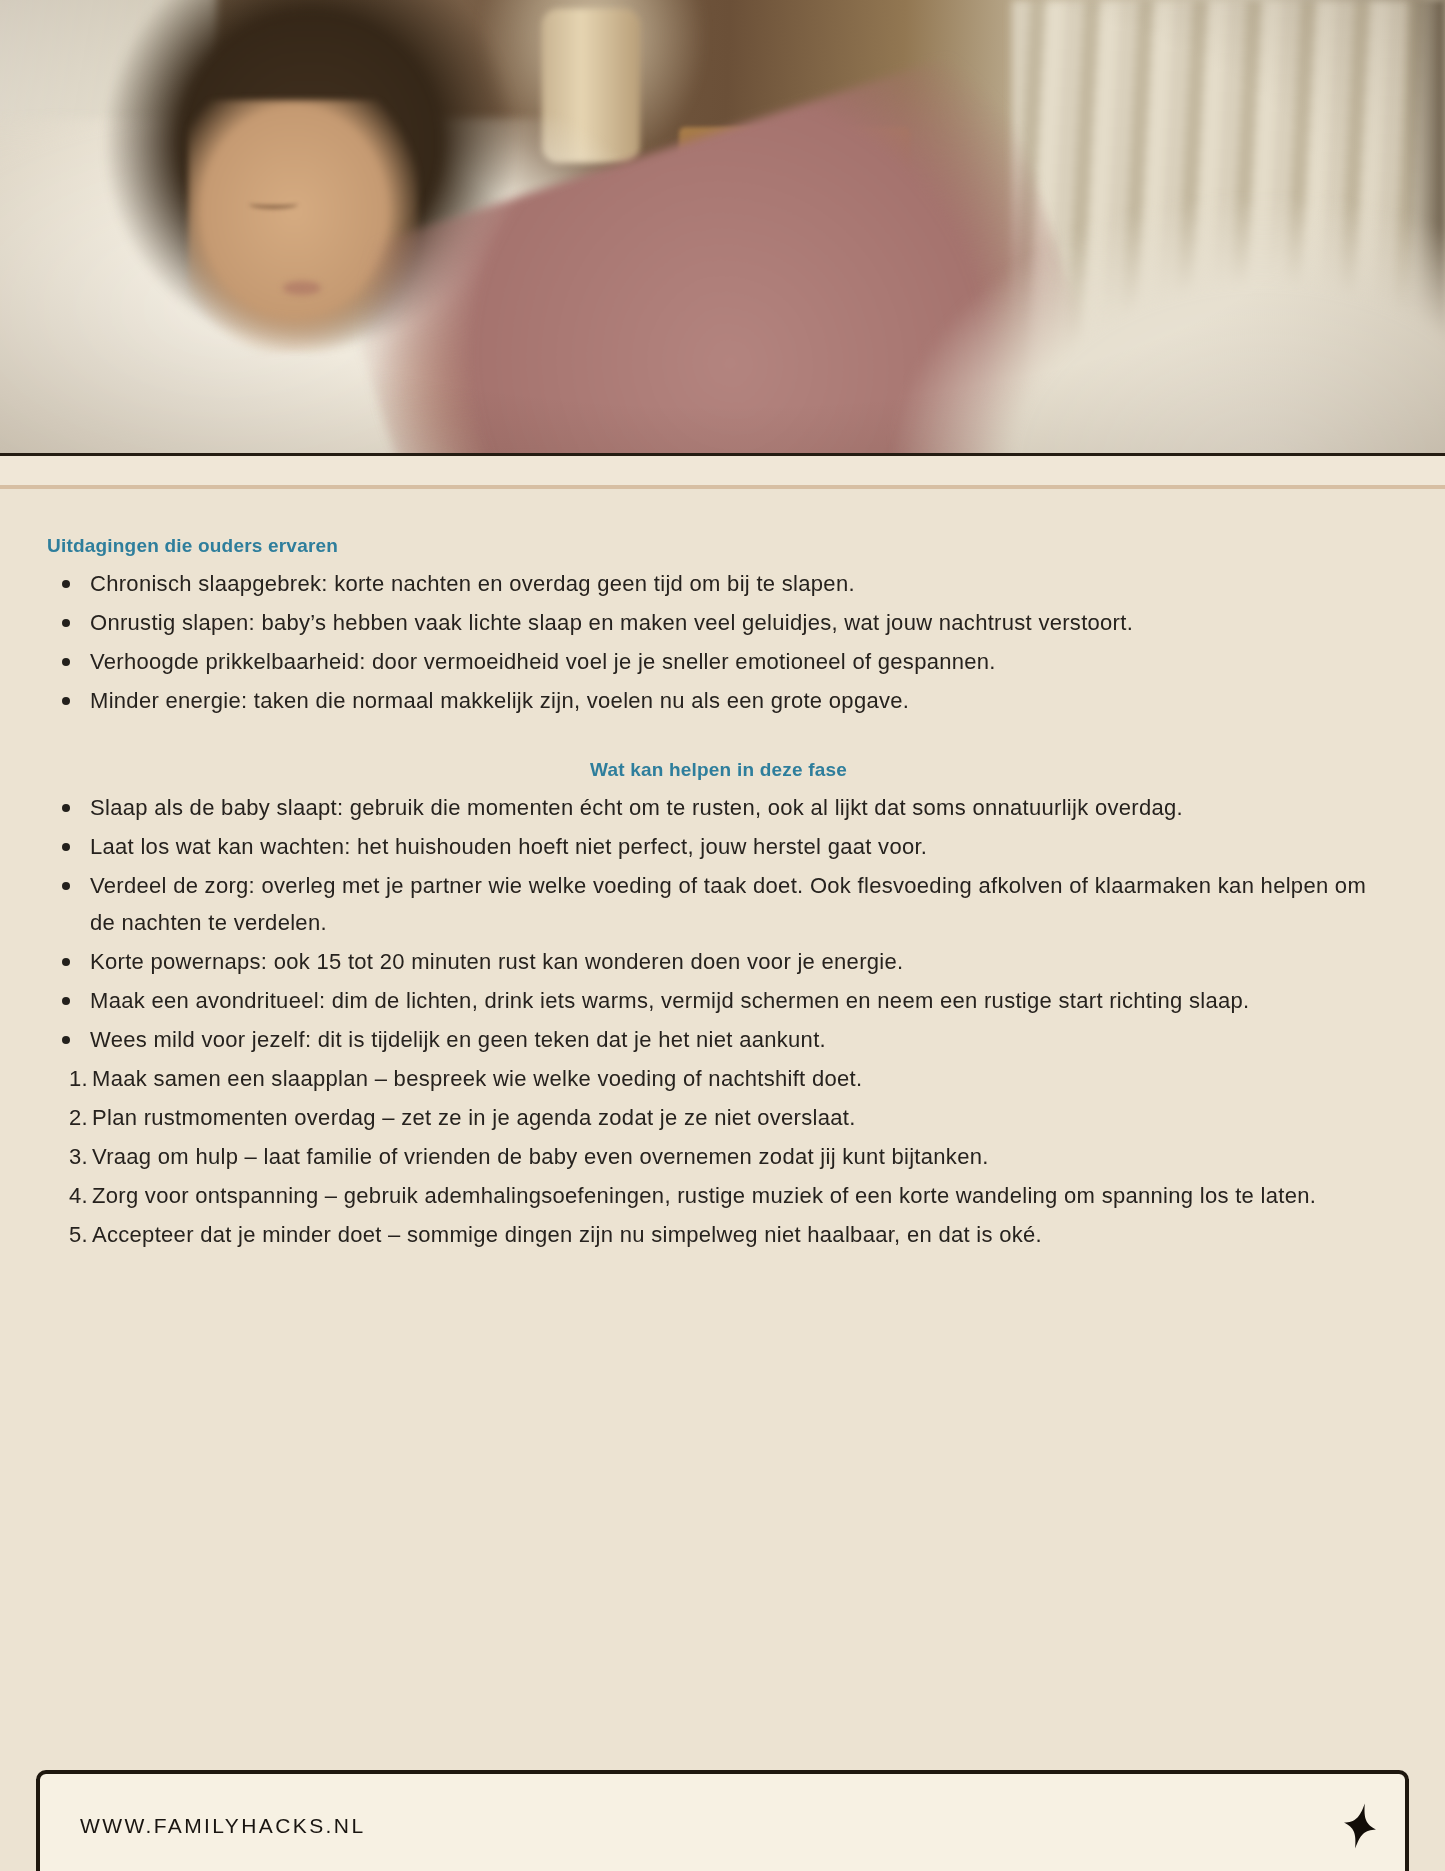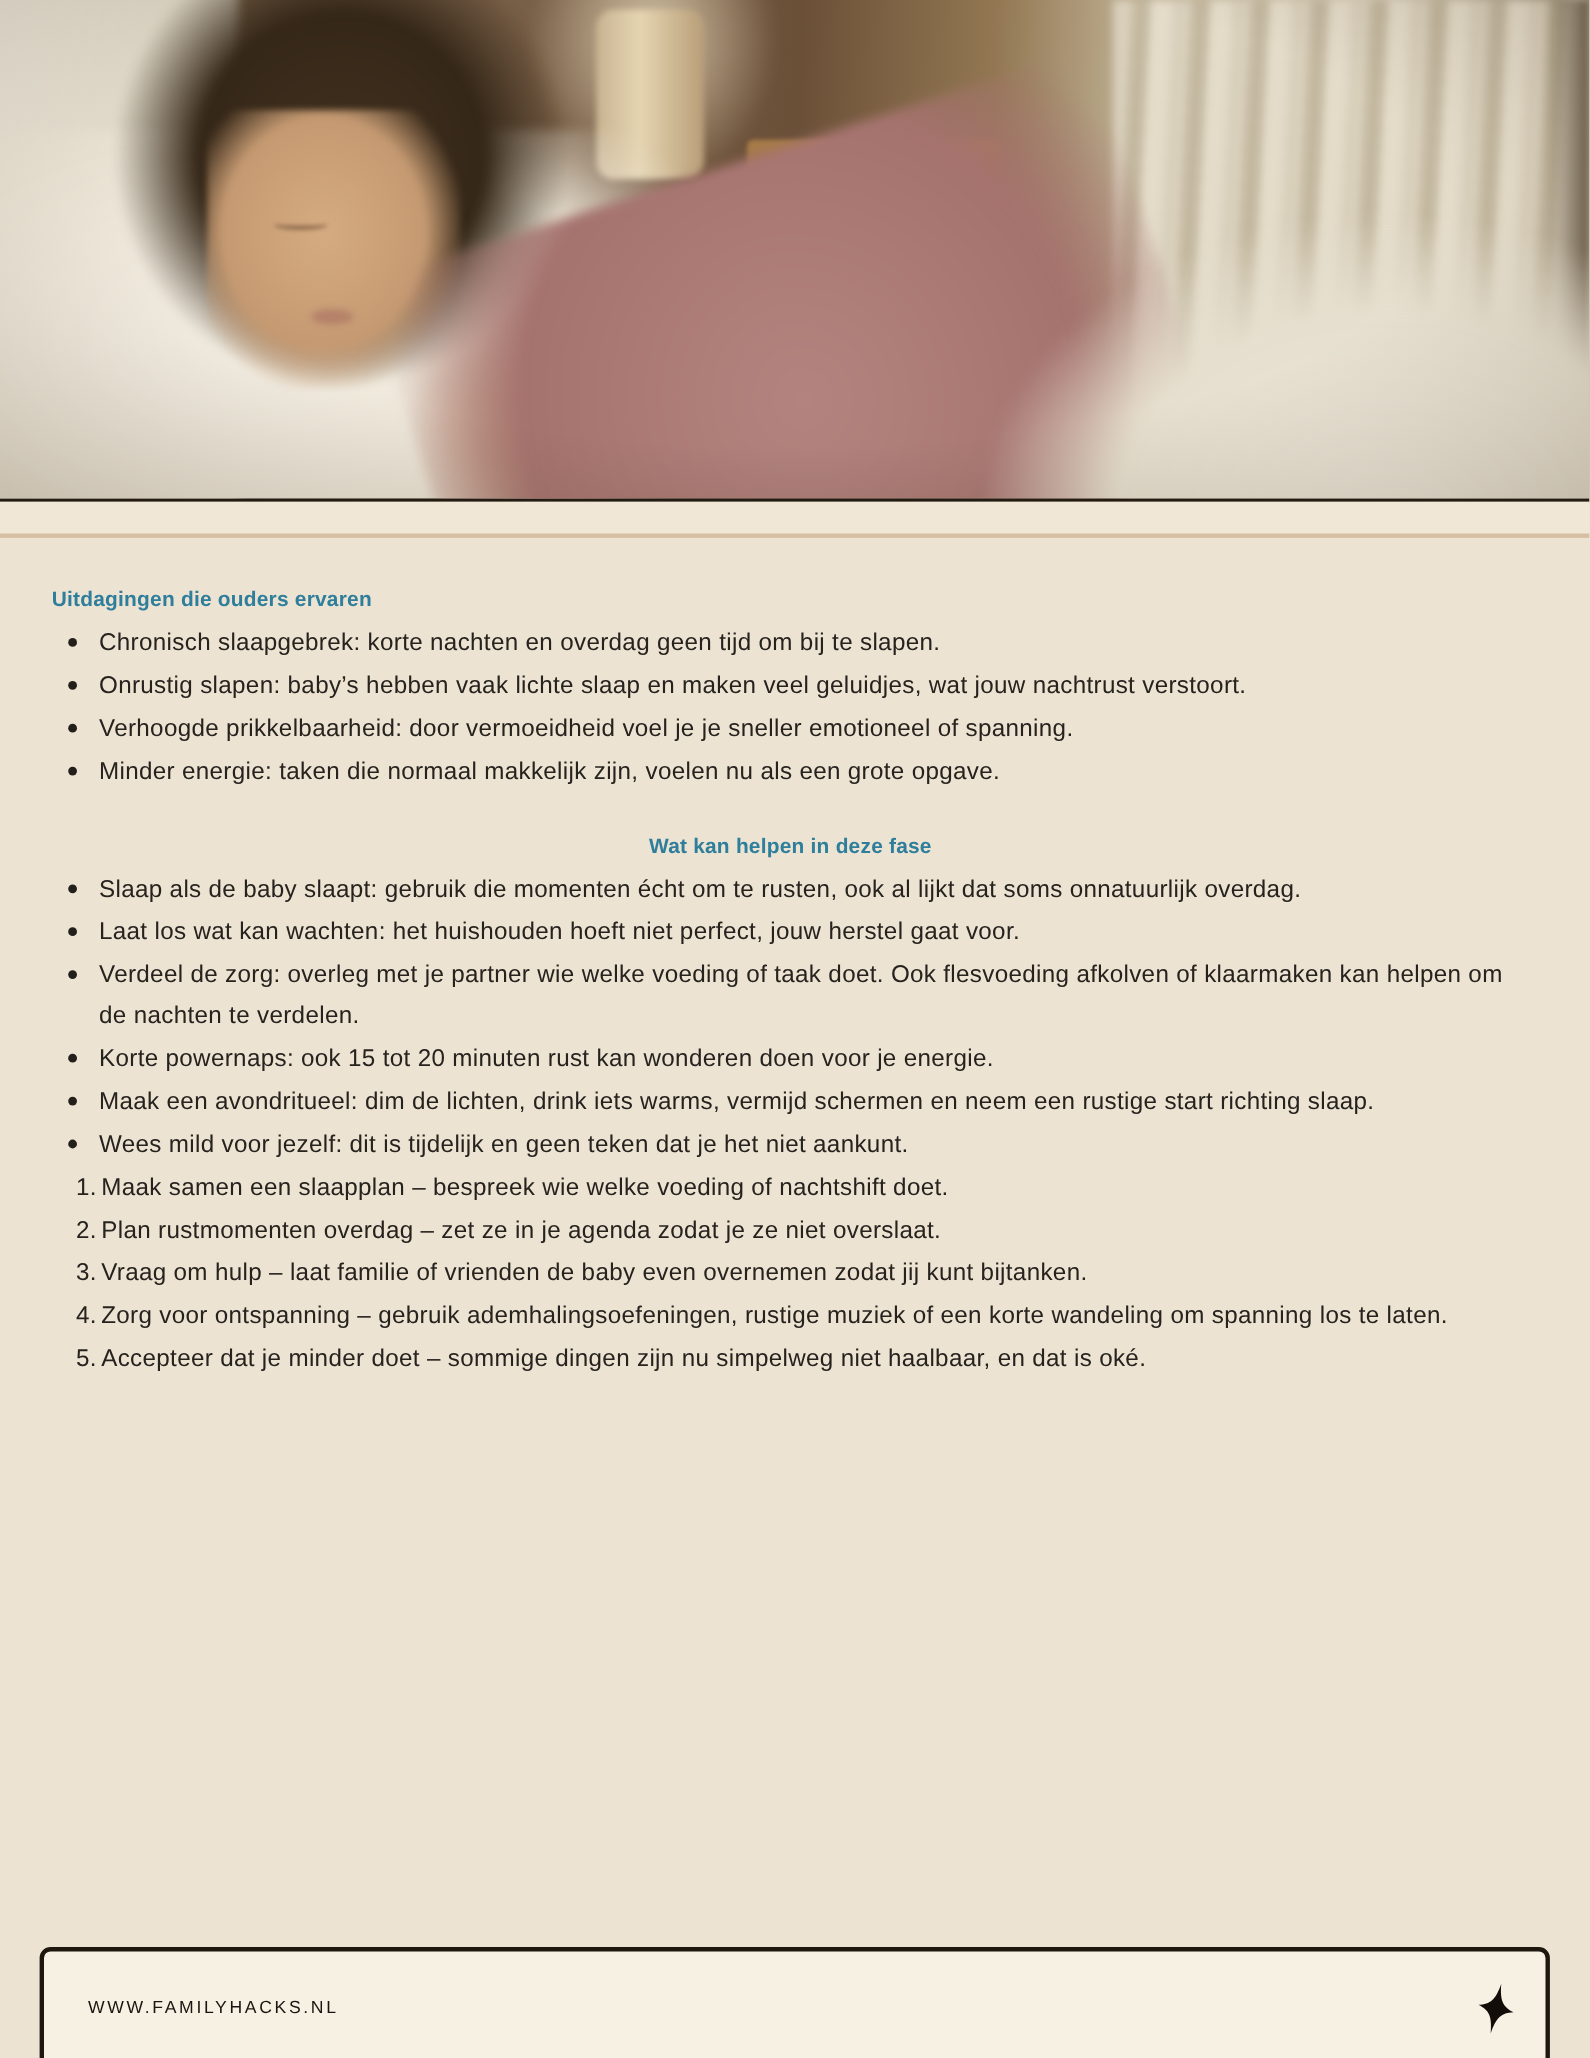--- a/index.html
+++ b/index.html
@@ -118,21 +118,21 @@
   }
 
   
   .footer {
     position:absolute; left:36px; right:36px; top:1770px; height:200px;
     background:#f7f1e3; border:4px solid #1e170e; border-radius:10px;
     padding:28px 28px 0 40px;
   }
   .footer-row { display:flex; align-items:center; justify-content:space-between; }
   .footer-site {
-    font-size:16px; letter-spacing:2.4px; color:#191511; white-space:nowrap;
+    font-size:21px; letter-spacing:2.4px; color:#191511; white-space:nowrap;
   }
   .footer-star { width:34px; height:48px; transform:rotate(12deg); flex:0 0 auto; margin-left:90px; }
   .footer-title {
     font-size:21px; letter-spacing:2.2px; color:#191511;
     text-align:right; width:380px; line-height:31px;
   }
 </style>
 </head>
 <body>
 
@@ -156,21 +156,21 @@
 
 <div class="gap-strip"></div>
 <div class="divider"></div>
 
 <div class="content">
 
   <h2>Uitdagingen die ouders ervaren</h2>
   <ul class="bullets">
     <li>Chronisch slaapgebrek: korte nachten en overdag geen tijd om bij te slapen.</li>
     <li>Onrustig slapen: baby’s hebben vaak lichte slaap en maken veel geluidjes, wat jouw nachtrust verstoort.</li>
-    <li>Verhoogde prikkelbaarheid: door vermoeidheid voel je je sneller emotioneel of spanning.</li>
+    <li>Verhoogde prikkelbaarheid: door vermoeidheid voel je je sneller emotioneel of gespannen.</li>
     <li>Minder energie: taken die normaal makkelijk zijn, voelen nu als een grote opgave.</li>
   </ul>
 
   <h2 class="later">Wat kan helpen in deze fase</h2>
   <ul class="bullets">
     <li>Slaap als de baby slaapt: gebruik die momenten écht om te rusten, ook al lijkt dat soms onnatuurlijk overdag.</li>
     <li>Laat los wat kan wachten: het huishouden hoeft niet perfect, jouw herstel gaat voor.</li>
     <li>Verdeel de zorg: overleg met je partner wie welke voeding of taak doet. Ook flesvoeding afkolven of klaarmaken kan helpen om de nachten te verdelen.</li>
     <li>Korte powernaps: ook 15 tot 20 minuten rust kan wonderen doen voor je energie.</li>
     <li>Maak een avondritueel: dim de lichten, drink iets warms, vermijd schermen en neem een rustige start richting slaap.</li>

